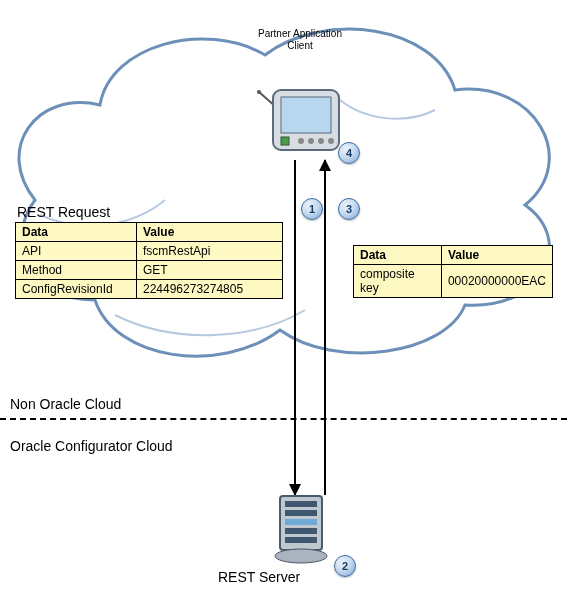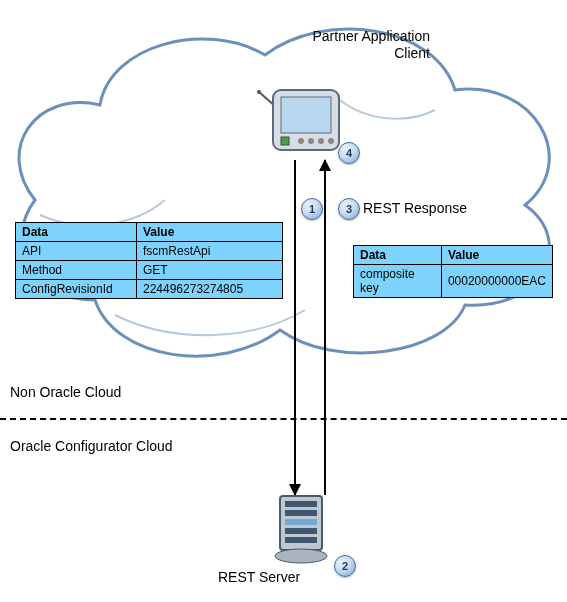--- a/index.html
+++ b/index.html
@@ -23,23 +23,23 @@
     position: absolute;
     left: 5px;
     top: 10px;
     width: 557px;
     height: 380px;
     z-index: 0;
   }
   .title {
     position: absolute;
     width: 260px;
-    text-align: right;
+    text-align: center;
     line-height: 1.2;
-    font-size: 14px;
+    font-size: 10px;
   }
   .device {
     position: absolute;
     left: 257px;
     top: 82px;
     width: 90px;
     height: 78px;
     z-index: 3;
   }
   .server {
@@ -92,21 +92,21 @@
     z-index: 4;
   }
   .lbl {
     position: absolute;
     font-size: 14px;
     z-index: 3;
   }
   table.data {
     position: absolute;
     border-collapse: collapse;
-    background: #7dd3fc;
+    background: #fef9c3;
     font-size: 12px;
     z-index: 3;
   }
   table.data th, table.data td {
     border: 1px solid #000;
     padding: 2px 6px;
     text-align: left;
     font-weight: normal;
   }
   table.data th {
@@ -163,20 +163,21 @@
   </svg>
 
   <div class="arrow-line arrow-down" style="left:294px; top:160px; height:335px;"></div>
   <div class="arrow-line arrow-up" style="left:324px; top:160px; height:335px;"></div>
 
   <div class="step" style="left:301px; top:198px;"><span>1</span></div>
   <div class="step" style="left:334px; top:555px;"><span>2</span></div>
   <div class="step" style="left:338px; top:198px;"><span>3</span></div>
   <div class="step" style="left:338px; top:142px;"><span>4</span></div>
 
+  <div class="lbl" style="left:17px; top:204px; font-size:14px;">REST Request</div>
 
   <table class="data" style="left:15px; top:222px; width:268px;">
     <tbody>
         <tr>
       <th style="width:108px">Data</th>
       <th>Value</th>
     </tr>
     <tr>
       <td>API</td>
       <td>fscmRestApi</td>
@@ -185,36 +186,35 @@
       <td>Method</td>
       <td>GET</td>
     </tr>
     <tr>
       <td>ConfigRevisionId</td>
       <td>224496273274805</td>
     </tr>
   </tbody>
     </table>
 
-  <div class="lbl" style="left:363px; top:200px;">REST Response</div>
 
   <table class="data" style="left:353px; top:245px; width:200px;">
     <tbody>
         <tr>
       <th style="width:90px">Data</th>
       <th>Value</th>
     </tr>
     <tr>
       <td>composite key</td>
       <td>00020000000EAC</td>
     </tr>
   </tbody>
     </table>
 
-  <div class="region-label" style="top:384px;">Non Oracle Cloud</div>
+  <div class="region-label" style="top:396px;">Non Oracle Cloud</div>
   <div class="divider" style="top:418px;"></div>
   <div class="region-label" style="top:430px;margin-top:8px;">Oracle Configurator Cloud</div>
 
   <svg class="server" viewBox="0 0 58 74">
     <rect x="8" y="4" width="42" height="54" rx="3" fill="#bfc7cf" stroke="#4a5a6a" stroke-width="2"></rect>
     <rect x="13" y="9" width="32" height="6" fill="#3f5870"></rect>
     <rect x="13" y="18" width="32" height="6" fill="#3f5870"></rect>
     <rect x="13" y="27" width="32" height="6" fill="#6fa9d6"></rect>
     <rect x="13" y="36" width="32" height="6" fill="#3f5870"></rect>
     <rect x="13" y="45" width="32" height="6" fill="#3f5870"></rect>

